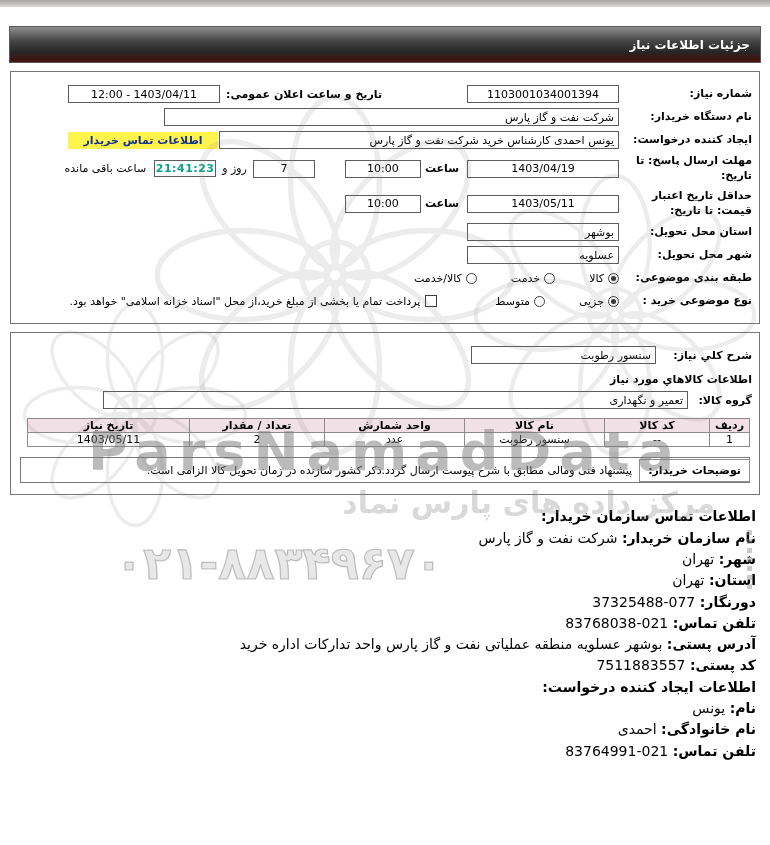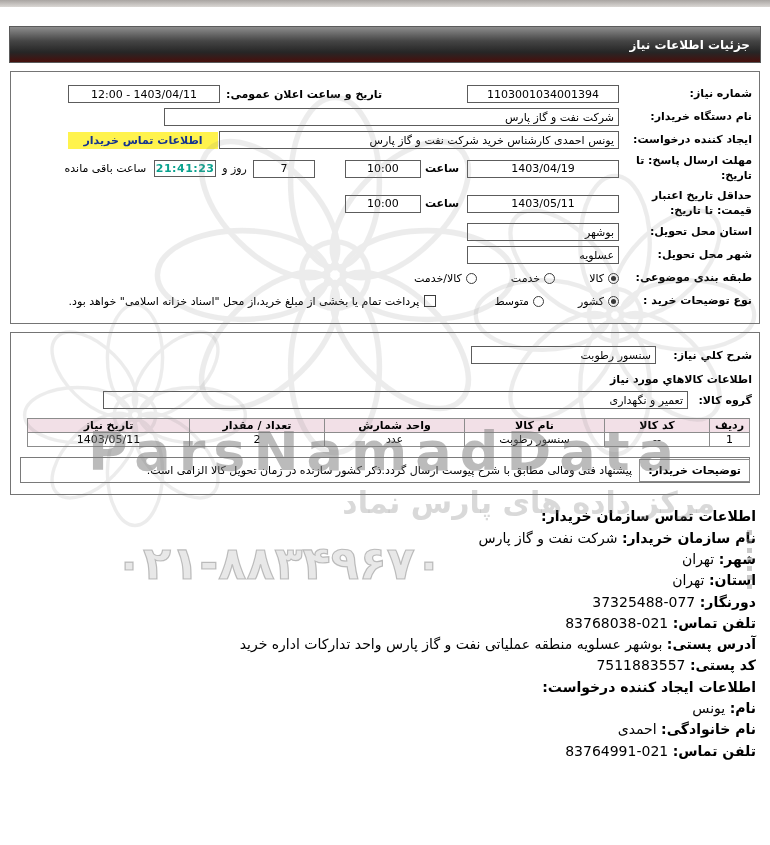--- a/index.html
+++ b/index.html
@@ -151,24 +151,24 @@
       <span class="radio"></span>
       <span>خدمت</span>
     </div>
     <div class="opt">
       <span class="radio"></span>
       <span>کالا/خدمت</span>
     </div>
   </div>
 
   <div class="frow">
-    <span class="flabel">نوع توضیحات خرید :</span>
+    <span class="flabel">نوع موضوعی خرید :</span>
     <div class="opt">
       <span class="radio on"></span>
-      <span>کشور</span>
+      <span>جزیی</span>
     </div>
     <div class="opt">
       <span class="radio"></span>
       <span>متوسط</span>
     </div>
     <span class="chk"></span>
     <span class="treasury">پرداخت تمام یا بخشی از مبلغ خرید،از محل "اسناد خزانه اسلامی" خواهد بود.</span>
   </div>
 
 </div>

